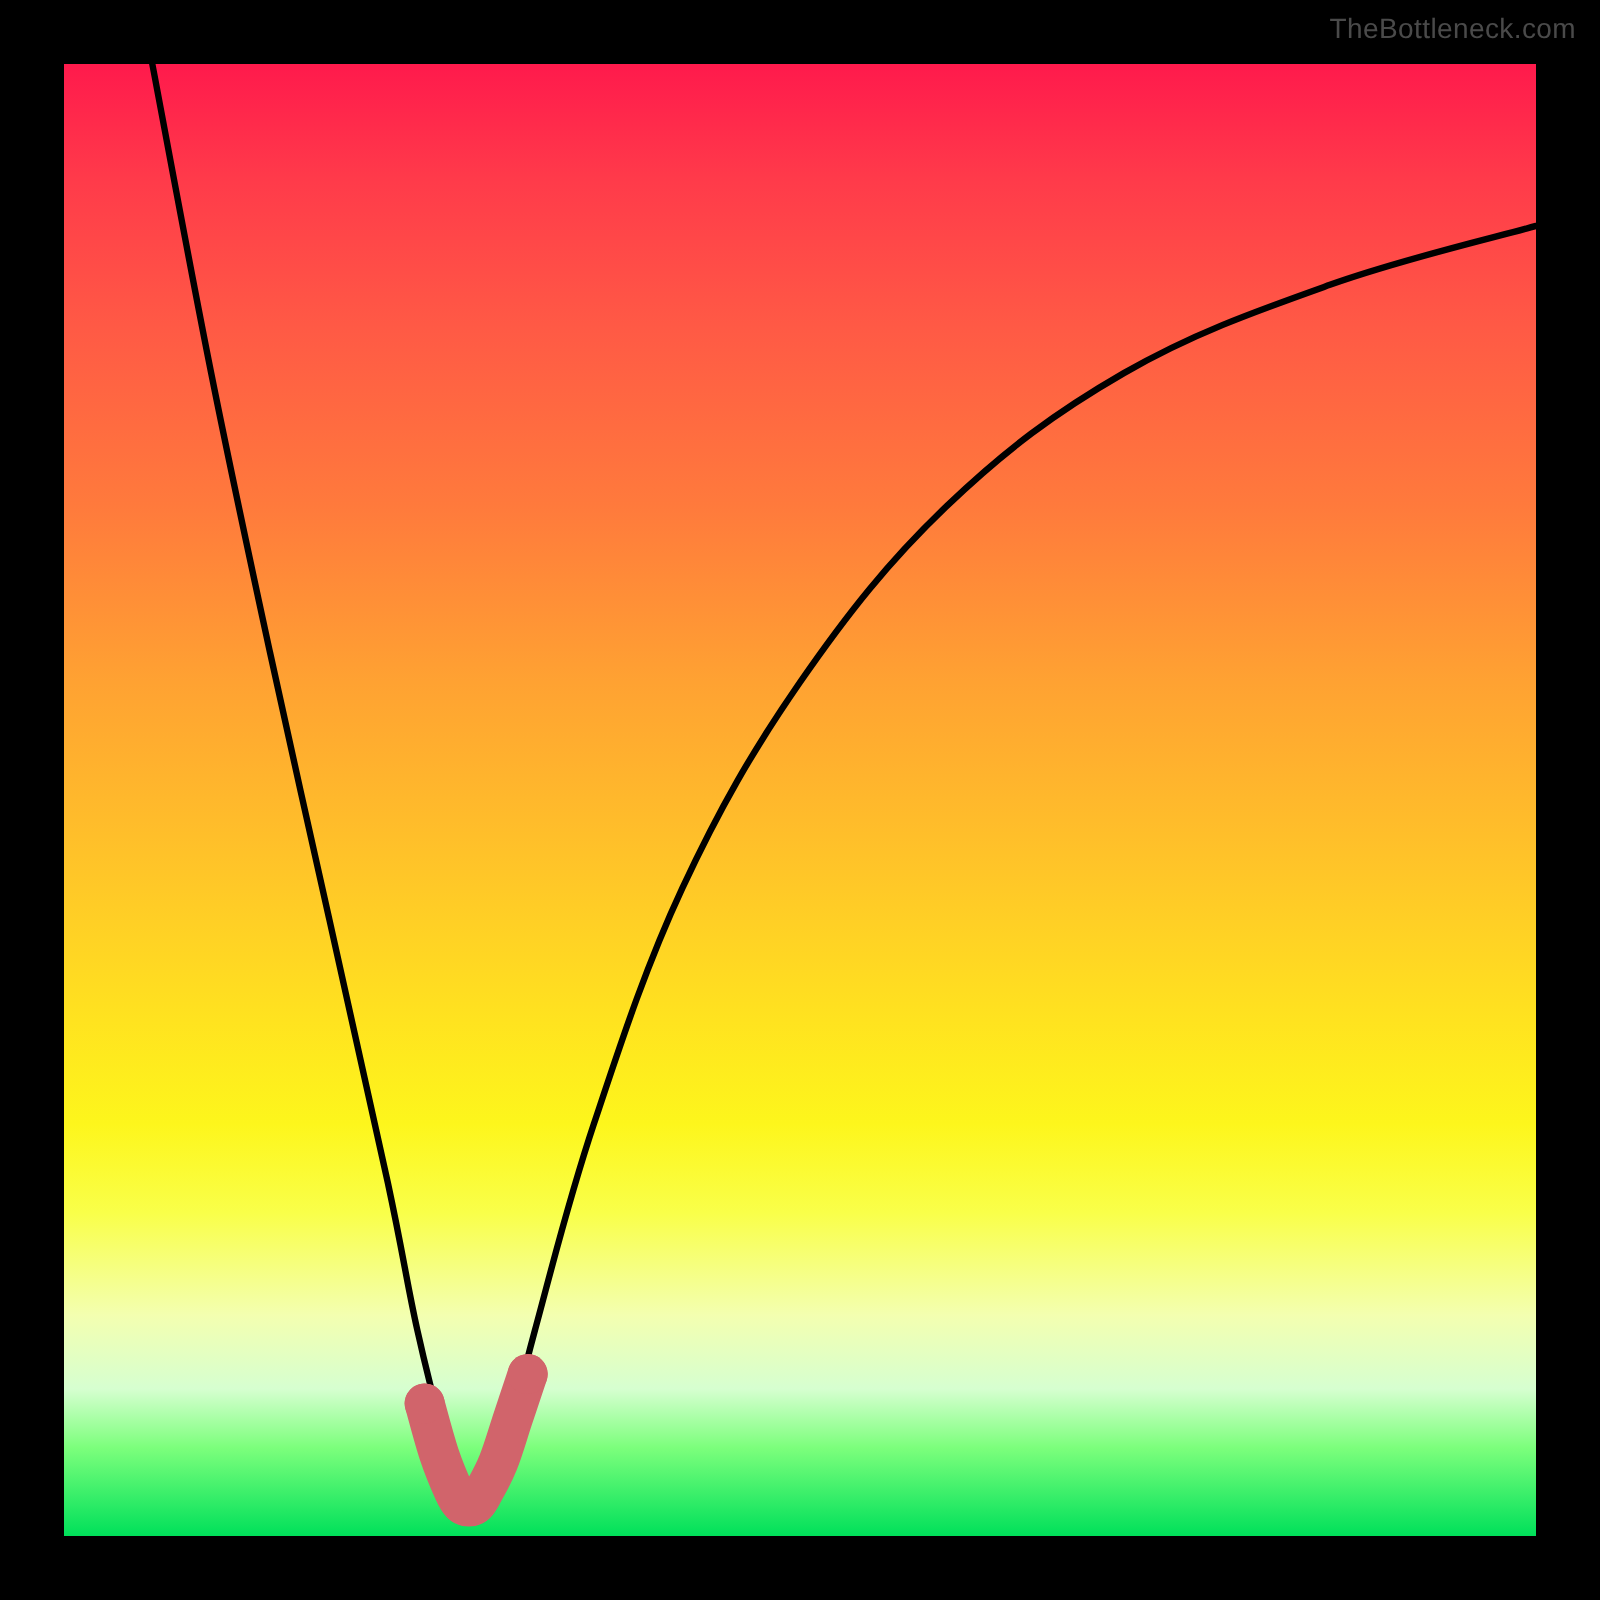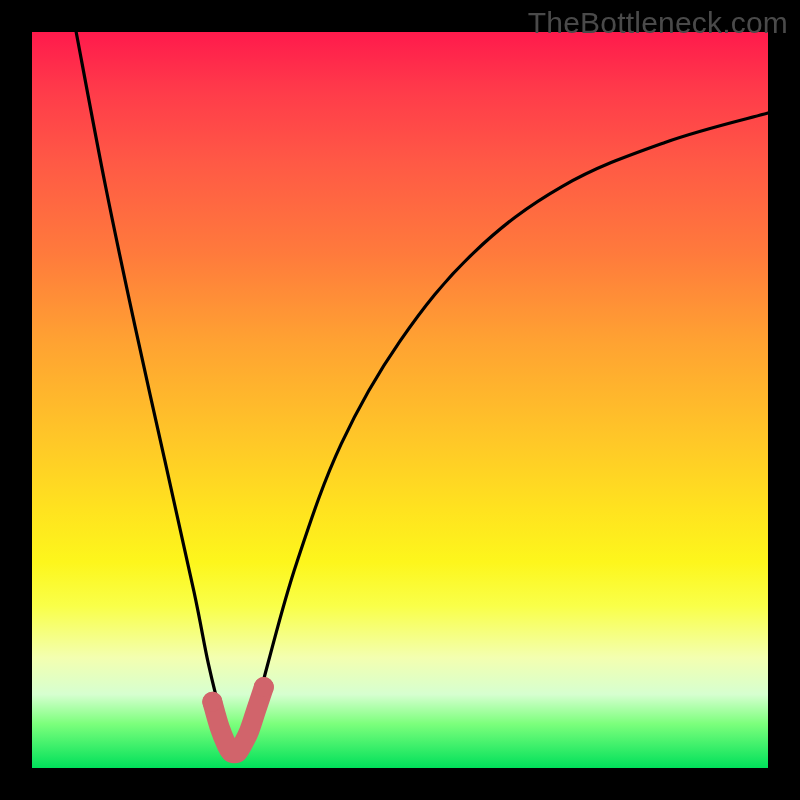--- a/index.html
+++ b/index.html
@@ -40,21 +40,21 @@
       #d6ffd0 90%,
       #7cff7c 94%,
       #00e05a 100%
     );
   }
   .watermark {
     position: absolute;
     top: 6px;
     right: 12px;
     color: #4a4a4a;
-    font-size: 30px;
+    font-size: 14px;
     letter-spacing: 0.2px;
     user-select: none;
   }
   svg.curves {
     position: absolute;
     left: 32px;
     top: 32px;
     width: 736px;
     height: 736px;
     overflow: visible;

